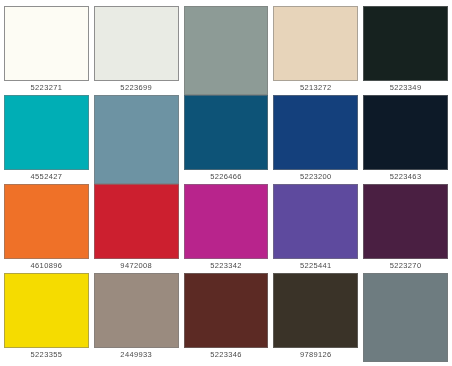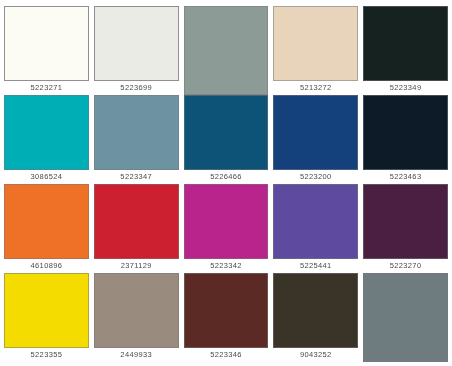--- a/index.html
+++ b/index.html
@@ -69,45 +69,44 @@
     <div class="swatch-cell">
       <div class="swatch-chip" style="background-color: rgb(231, 212, 186);"></div>
       <div class="swatch-label">5213272</div>
     </div>
     <div class="swatch-cell">
       <div class="swatch-chip" style="background-color: rgb(22, 34, 31);"></div>
       <div class="swatch-label">5223349</div>
     </div>
     <div class="swatch-cell">
       <div class="swatch-chip" style="background-color: rgb(0, 174, 181);"></div>
-      <div class="swatch-label">3086524</div>
+      <div class="swatch-label">4552427</div>
     </div>
     <div class="swatch-cell">
       <div class="swatch-chip" style="background-color: rgb(109, 147, 163);"></div>
-      <div class="swatch-label">5223347</div>
     </div>
     <div class="swatch-cell">
       <div class="swatch-chip" style="background-color: rgb(13, 83, 119);"></div>
       <div class="swatch-label">5226466</div>
     </div>
     <div class="swatch-cell">
       <div class="swatch-chip" style="background-color: rgb(20, 64, 124);"></div>
       <div class="swatch-label">5223200</div>
     </div>
     <div class="swatch-cell">
       <div class="swatch-chip" style="background-color: rgb(13, 26, 40);"></div>
       <div class="swatch-label">5223463</div>
     </div>
     <div class="swatch-cell">
       <div class="swatch-chip" style="background-color: rgb(239, 113, 40);"></div>
       <div class="swatch-label">4610896</div>
     </div>
     <div class="swatch-cell">
       <div class="swatch-chip" style="background-color: rgb(204, 31, 47);"></div>
-      <div class="swatch-label">2371129</div>
+      <div class="swatch-label">9472008</div>
     </div>
     <div class="swatch-cell">
       <div class="swatch-chip" style="background-color: rgb(184, 36, 140);"></div>
       <div class="swatch-label">5223342</div>
     </div>
     <div class="swatch-cell">
       <div class="swatch-chip" style="background-color: rgb(94, 74, 158);"></div>
       <div class="swatch-label">5225441</div>
     </div>
     <div class="swatch-cell">
@@ -121,18 +120,18 @@
     <div class="swatch-cell">
       <div class="swatch-chip" style="background-color: rgb(154, 139, 127);"></div>
       <div class="swatch-label">2449933</div>
     </div>
     <div class="swatch-cell">
       <div class="swatch-chip" style="background-color: rgb(92, 42, 36);"></div>
       <div class="swatch-label">5223346</div>
     </div>
     <div class="swatch-cell">
       <div class="swatch-chip" style="background-color: rgb(58, 51, 40);"></div>
-      <div class="swatch-label">9043252</div>
+      <div class="swatch-label">9789126</div>
     </div>
     <div class="swatch-cell">
       <div class="swatch-chip" style="background-color: rgb(110, 124, 128);"></div>
     </div>
   </div>
 
 </body></html>

